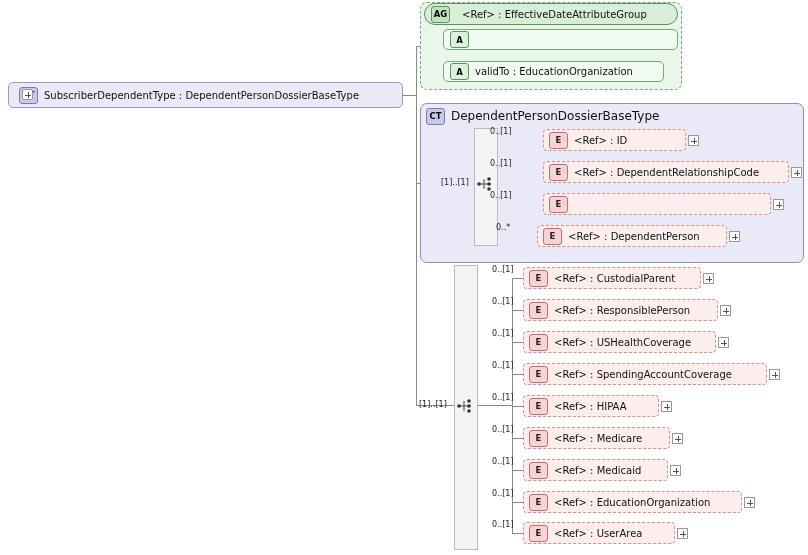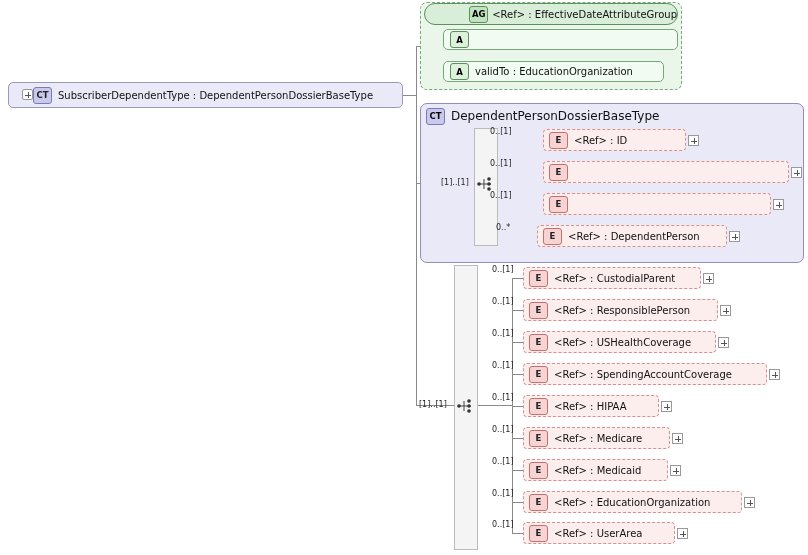--- a/index.html
+++ b/index.html
@@ -7,28 +7,28 @@
   .canvas{position:absolute;left:0;top:0;width:808px;height:555px;}
 
   
   .node{position:absolute;box-sizing:border-box;display:flex;align-items:center;}
   .badge{width:17px;height:15px;border:1px solid #666;border-radius:3px;font-size:8.5px;
          display:flex;align-items:center;justify-content:center;font-weight:bold;flex:none;}
   .lbl{font-size:10px;color:#111;white-space:nowrap;}
 
   
   .ct-root{left:8px;top:82px;width:395px;height:26px;border:1px solid #9999bb;border-radius:5px;
-           background:#e9e9f7;padding-left:24px;gap:6px;}
+           background:#e9e9f7;padding-left:10px;gap:6px;}
   .ct-root .badge{background:#c9c9ee;border-color:#7b7bb0;color:#222;}
 
   
   .agbox{position:absolute;left:420px;top:2px;width:262px;height:88px;border:1px dashed #7aa77a;
          border-radius:7px;background:#eaf6ea;box-sizing:border-box;}
   .ag-head{left:424px;top:3px;width:254px;height:22px;border:1px solid #5e8f5e;border-radius:11px;
-           background:#d8eed8;padding-left:6px;gap:4px;justify-content:flex-end;}
+           background:#d8eed8;padding-left:6px;gap:12px;}
   .ag-head .badge{background:#bfe3bf;border-color:#5e8f5e;}
   .attr{height:21px;border:1px solid #7aa77a;border-radius:5px;background:#f2fbf2;padding-left:6px;gap:6px;}
   .attr .badge{background:#ddf1dd;border-color:#5e8f5e;border-radius:3px;}
 
   
   .ctbox{position:absolute;left:420px;top:103px;width:384px;height:160px;border:1px solid #8f8fbe;
          border-radius:7px;background:#e9e9f7;box-sizing:border-box;}
   .ct-head{left:424px;top:106px;width:220px;height:20px;gap:6px;padding-left:2px;border:none;background:transparent;}
   .ct-head .badge{background:#c9c9ee;border-color:#7b7bb0;}
 
@@ -127,20 +127,21 @@
 
   <div class="node el dashed" style="left:543px;top:129px;width:143px;">
     <span class="badge">E</span>
     <span class="lbl">&lt;Ref&gt;    : ID</span>
   </div>
   <div class="card" style="left:490px;top:127px;">0..[1]</div>
   <div class="plus" style="left:688px;top:135px;"></div>
 
   <div class="node el dashed" style="left:543px;top:161px;width:246px;">
     <span class="badge">E</span>
+    <span class="lbl">&lt;Ref&gt;    : DependentRelationshipCode</span>
   </div>
   <div class="card" style="left:490px;top:159px;">0..[1]</div>
   <div class="plus" style="left:791px;top:167px;"></div>
 
   <div class="node el dashed" style="left:543px;top:193px;width:228px;">
     <span class="badge">E</span>
   </div>
   <div class="card" style="left:490px;top:191px;">0..[1]</div>
   <div class="plus" style="left:773px;top:199px;"></div>
 

